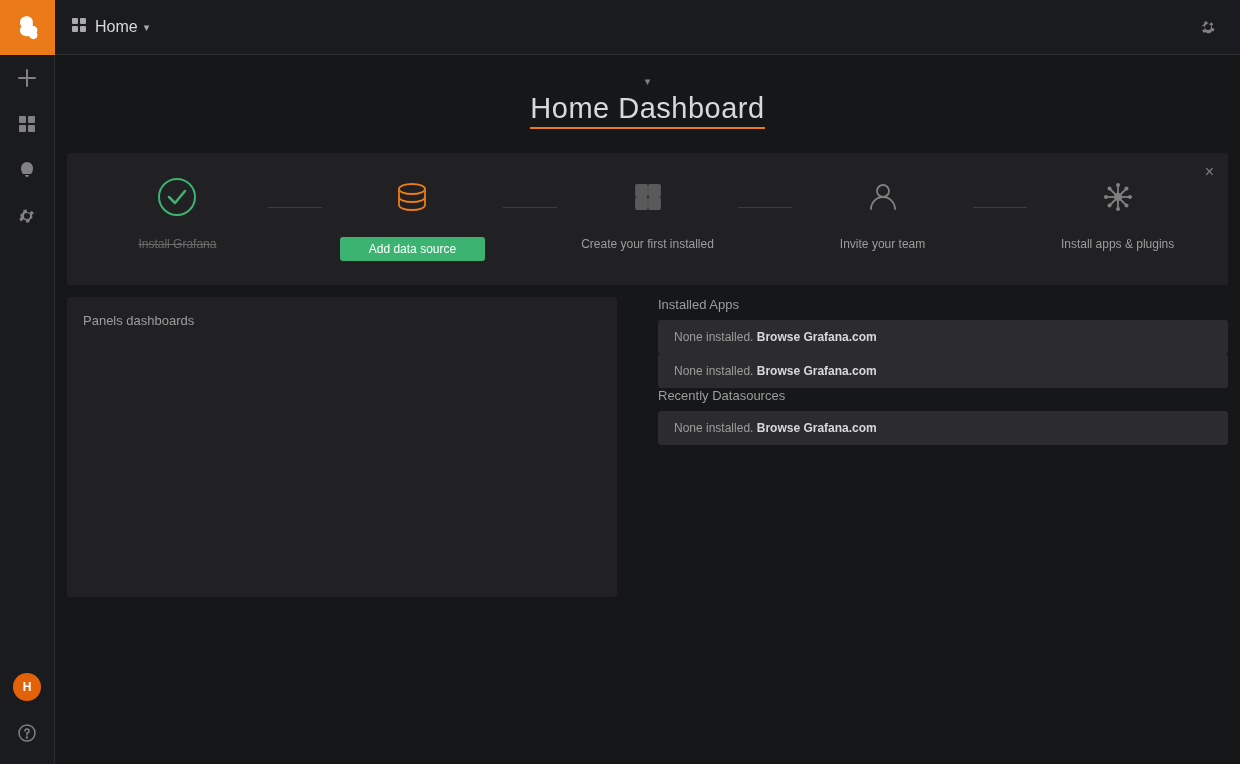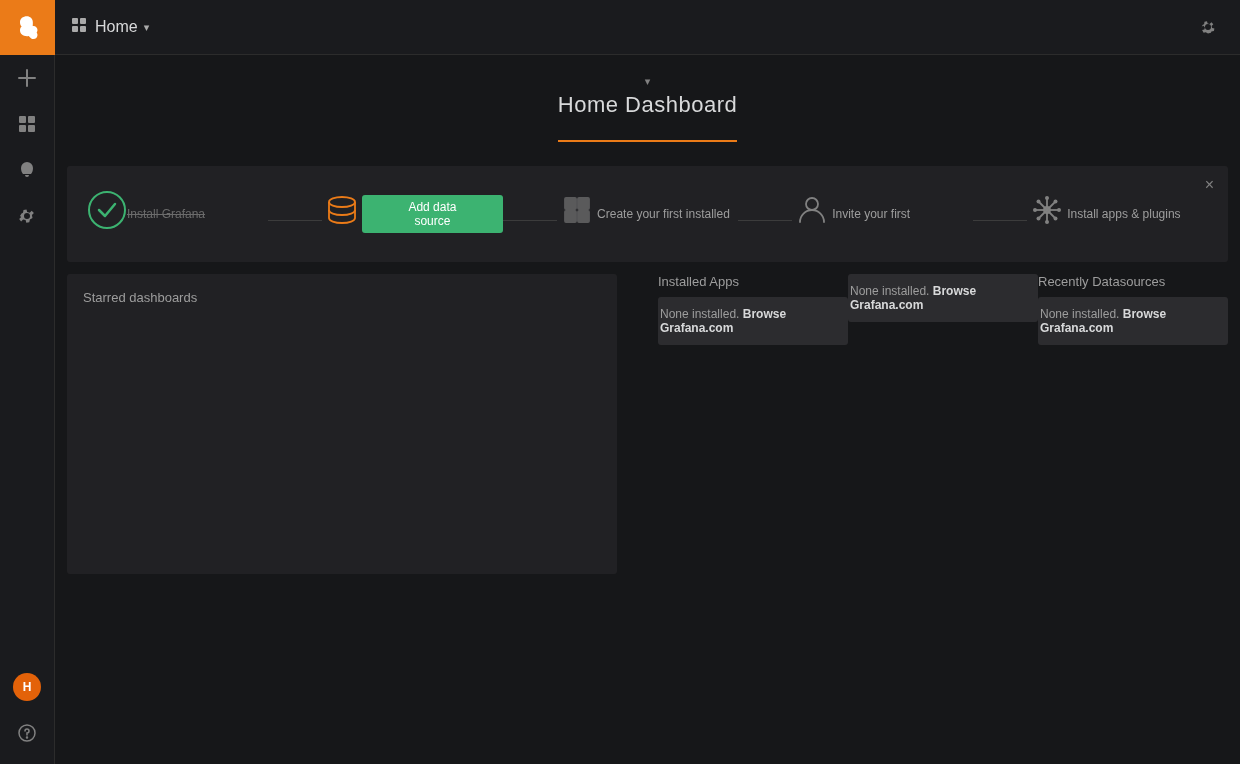--- a/index.html
+++ b/index.html
@@ -141,27 +141,27 @@
       text-align: center;
       padding: 20px 0 24px;
       position: relative;
     }
     .dashboard-header-arrow {
       color: #818181;
       font-size: 11px;
       margin-bottom: 4px;
     }
     .dashboard-title {
-      font-size: 22px;
+      font-size: 29px;
       color: #d8d9da;
       font-weight: 300;
       letter-spacing: 0.5px;
       position: relative;
       display: inline-block;
-      padding-bottom: 24px;
+      padding-bottom: 4px;
     }
     .dashboard-title::after {
       content: '';
       position: absolute;
       bottom: 0;
       left: 0;
       right: 0;
       height: 2px;
       background: #eb7b18;
     }
@@ -182,22 +182,23 @@
       cursor: pointer;
       font-size: 16px;
     }
     .steps-row {
       display: flex;
       align-items: flex-start;
       justify-content: space-around;
     }
     .step {
       display: flex;
-      flex-direction: row;
-      align-items: center;
+      flex-direction: column;
+      align-items: center;
+      gap: 12px;
       flex: 1;
     }
     .step-icon {
       font-size: 32px;
       color: #818181;
     }
     .step-icon.done { color: #3cb371; }
     .step-icon.active { color: #eb7b18; }
     .step-label {
       font-size: 12px;
@@ -234,20 +235,21 @@
     .col-left {
       flex: 1;
       background: #212124;
       border-radius: 3px;
       padding: 16px;
       min-height: 300px;
     }
     .col-right {
       width: 570px;
       display: flex;
+      flex-direction: column;
       gap: 0;
       margin-left: 29px;
     }
 
     .section-link {
       color: #9d9d9d;
       font-size: 13px;
       cursor: pointer;
       display: block;
       margin-bottom: 8px;
@@ -255,21 +257,21 @@
 
     .installed-section { }
     .installed-title {
       font-size: 13px;
       color: #9d9d9d;
       margin-bottom: 8px;
     }
     .installed-box {
       background: #2c2c2f;
       border-radius: 3px;
-      padding: 10px 2px;
+      padding: 10px 16px;
       font-size: 12px;
       color: #9d9d9d;
     }
     .installed-box a {
       color: #d8d9da;
       font-weight: 600;
       text-decoration: none;
     }
 
     
@@ -401,21 +403,21 @@
 
         <div class="step-connector"></div>
 
         <div class="step">
           <div class="step-icon">
             <svg width="40" height="40" viewBox="0 0 40 40" fill="none">
               <circle cx="20" cy="14" r="6" stroke="#818181" stroke-width="1.8"></circle>
               <path d="M8 32c0-6.6 5.4-12 12-12s12 5.4 12 12" stroke="#818181" stroke-width="1.8" stroke-linecap="round"></path>
             </svg>
           </div>
-          <span class="step-label">Invite your first</span>
+          <span class="step-label">Invite your team</span>
         </div>
 
         <div class="step-connector"></div>
 
         <div class="step">
           <div class="step-icon">
             
             <svg width="40" height="40" viewBox="0 0 40 40" fill="none">
               <circle cx="20" cy="20" r="3" stroke="#818181" stroke-width="1.8"></circle>
               <line x1="20" y1="8" x2="20" y2="32" stroke="#818181" stroke-width="1.8"></line>
@@ -434,21 +436,21 @@
           </div>
           <span class="step-label">Install apps &amp; plugins</span>
         </div>
 
       </div>
     </div>
 
     <div class="two-col">
 
       <div class="col-left">
-        <a class="section-link">Starred dashboards</a>
+        <a class="section-link">Panels dashboards</a>
       </div>
 
       <div class="col-right">
 
         <div class="installed-section">
           <div class="installed-title">Installed Apps</div>
           <div class="installed-box">
             <span>None installed.</span>
             <a href="#">Browse Grafana.com</a>
           </div>

